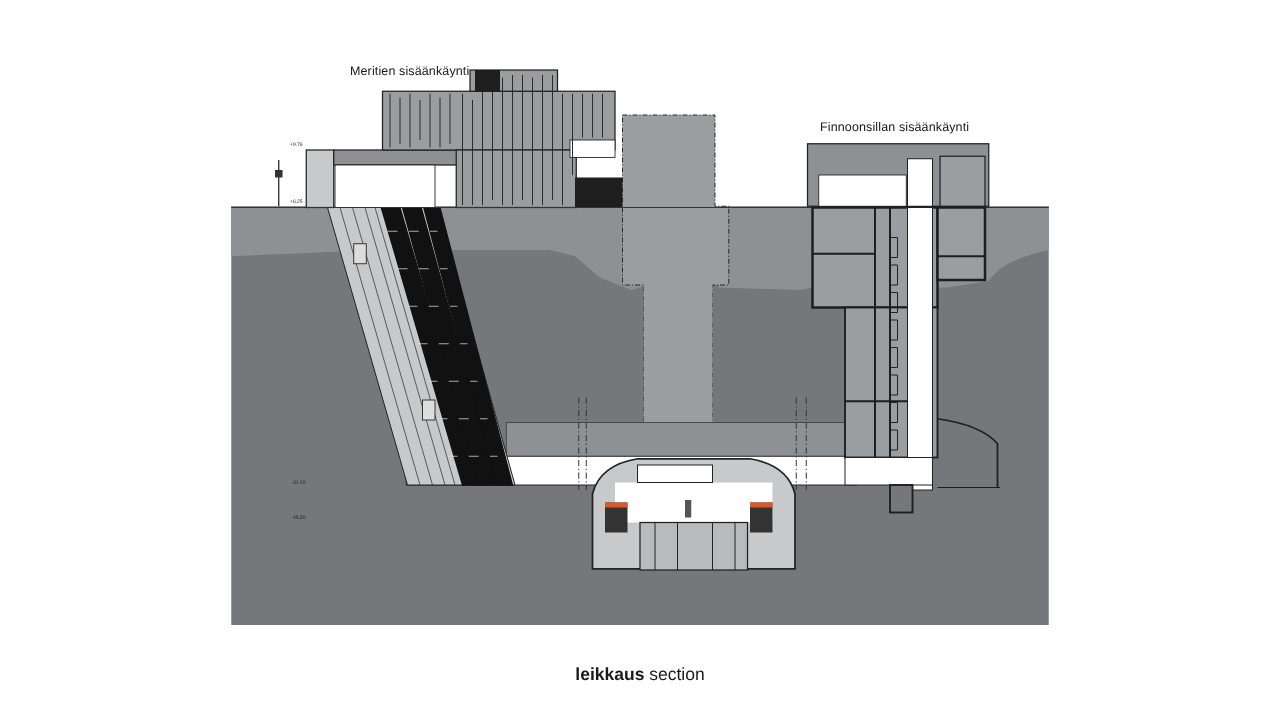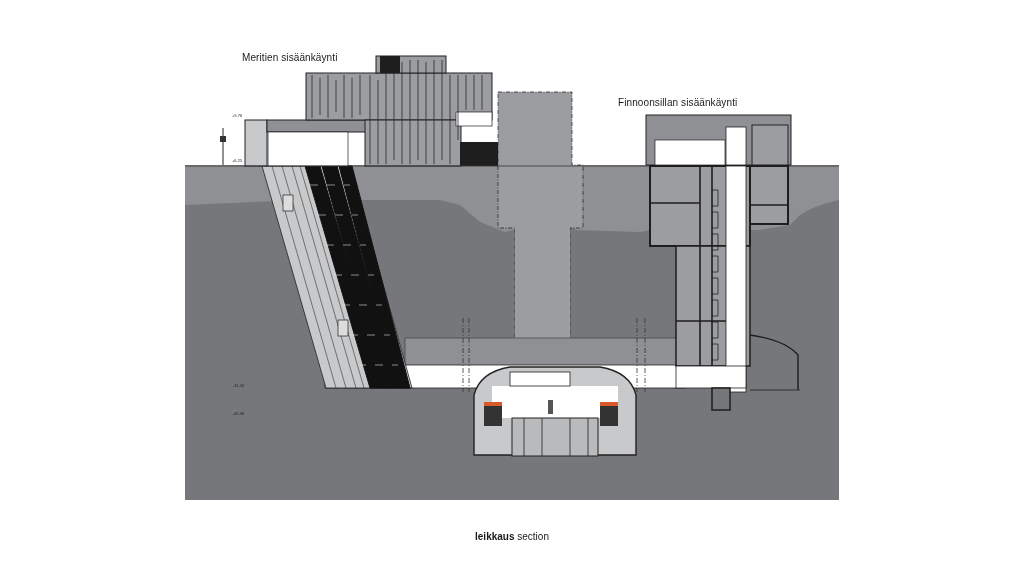--- a/index.html
+++ b/index.html
@@ -1,23 +1,23 @@
 <!DOCTYPE html>
 <html><head>
   <meta charset="utf-8">
   <style>
     html, body { margin: 0; padding: 0; background: #ffffff; }
     body { width: 1024px; height: 576px; position: relative; overflow: hidden;
            font-family: "Liberation Sans", "DejaVu Sans", sans-serif; }
     #drawing { position: absolute; left: 0; top: 0; width: 1024px; height: 576px; }
-    .label { position: absolute; font-size: 10px; color: #1a1a1a; white-space: nowrap; letter-spacing: 0.1px; }
+    .label { position: absolute; font-size: 10px; color: #1a1a1a; white-space: nowrap; letter-spacing: 0.1px; margin-left: 38px; }
     #label-left { left: 242px; top: 52px; }
     #label-right { left: 618px; top: 97px; }
     .elev { position: absolute; font-size: 4px; color: #222; }
-    #caption { position: absolute; left: 0; width: 1024px; top: 531px; text-align: center; font-size: 10px; color: #1a1a1a; }
+    #caption { position: absolute; left: 0; width: 1024px; top: 531px; text-align: center; font-size: 14px; color: #1a1a1a; }
     #caption b { font-weight: bold; }
   </style>
 </head>
 <body>
 
 <svg id="drawing" viewBox="0 0 1024 576" xmlns="http://www.w3.org/2000/svg">
 
   <rect x="185" y="165" width="654" height="335" fill="#76777b"></rect>
 
   <path d="M185 165 L839 165 L839 200 Q815 205 800 215 L790 225 L758 230 L650 230 L640 232 L575 230 L575 225 L520 228 L505 232 L480 222 L460 205 L440 200 L300 200 L185 205 Z" fill="#8f9093"></path>

